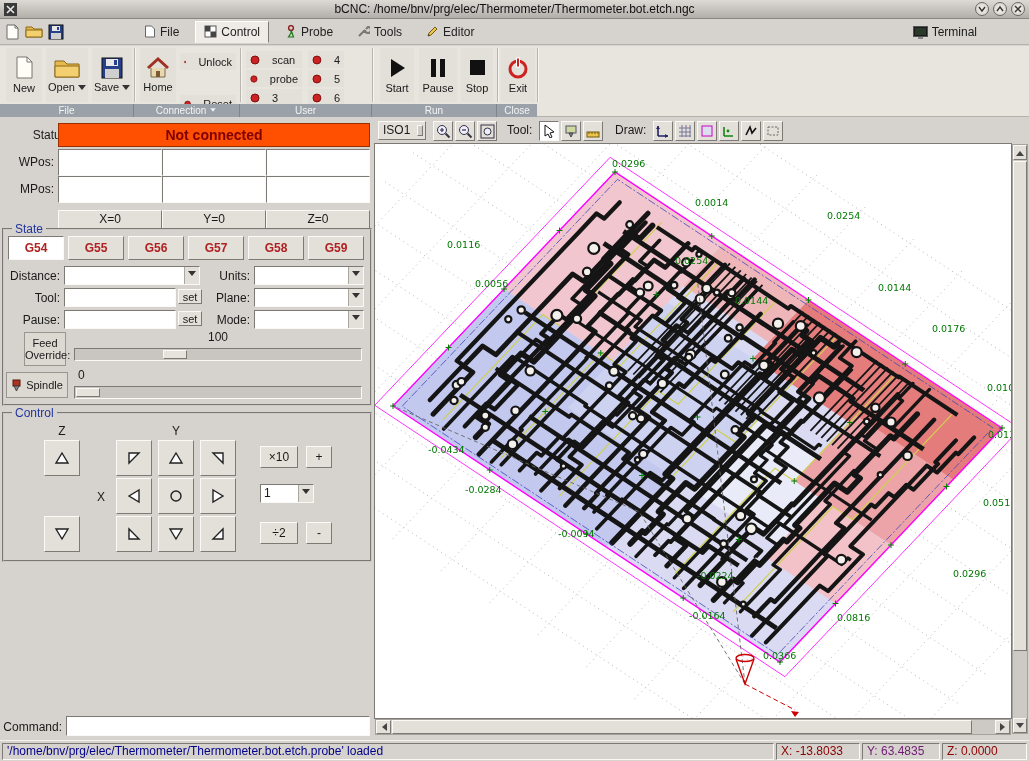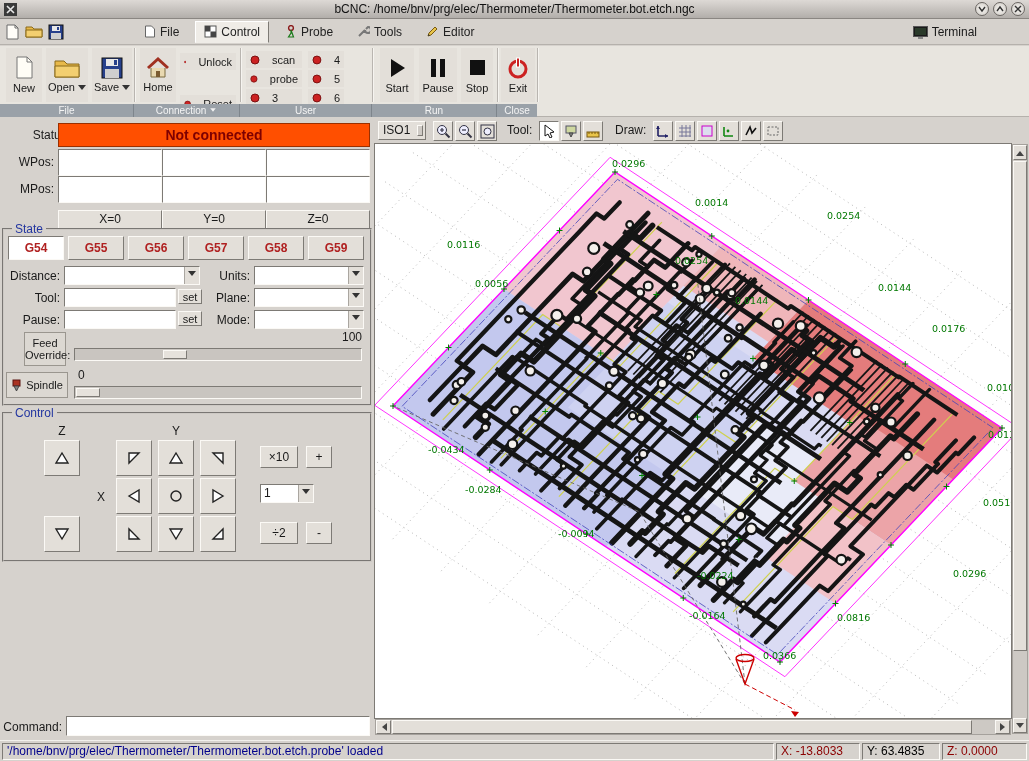--- a/index.html
+++ b/index.html
@@ -39,21 +39,21 @@
 .zbtn{position:absolute;top:92px;width:104px;height:19px;text-align:center;line-height:17px;font-size:12px}
 .lframe{position:absolute;border:2px groove #cdc9c4}
 .legend{position:absolute;top:-8px;left:8px;background:#d6d2cd;padding:0 3px;color:#2336a0;font-size:12px}
 .wcs{position:absolute;top:6px;width:56px;height:24px;color:#b02020;font-weight:bold;text-align:center;line-height:22px}
 .wcs.sel{background:#fff;border-color:#7d7a75 #fbf9f5 #fbf9f5 #7d7a75}
 .flab{position:absolute;text-align:right;line-height:19px;font-size:12px}
 .combo{position:absolute;height:19px;background:#fff;border:1px solid;border-color:#7d7a75 #fbf9f5 #fbf9f5 #7d7a75;font-size:12px;line-height:17px;padding-left:3px}
 .combo .cbtn{position:absolute;right:0;top:0;bottom:0;width:15px;background:#e3dfd9;border-left:1px solid #aaa6a0;display:flex;align-items:flex-start;justify-content:center}
 .sbtn{position:absolute;height:15px;font-size:11px;text-align:center;line-height:15px}
 .fobox{position:absolute;border:1px solid #9a968f;background:#dcd8d2;font-size:11px;text-align:center;display:flex;flex-direction:column;justify-content:center}
-.scaleval{position:absolute;text-align:right;font-size:12px}
+.scaleval{position:absolute;text-align:center;font-size:12px}
 .trough{position:absolute;height:13px;background:#c9c5c0;border:1px solid;border-color:#7d7a75 #fbf9f5 #fbf9f5 #7d7a75}
 .shandle{position:absolute;top:1px;width:24px;height:9px;background:#e6e2dc;border:1px solid;border-color:#fbf9f5 #7d7a75 #7d7a75 #fbf9f5}
 .jbtn{position:absolute;width:36px;height:36px;display:flex;align-items:center;justify-content:center}
 .stepbtn{position:absolute;height:22px;font-size:12px;text-align:center;line-height:20px}
 
 #canvasbar{position:absolute;left:375px;top:119px;width:654px;height:25px;background:#d6d2cd;display:block}
 .cbicon{position:absolute;top:2px;width:20px;height:20px;display:flex;align-items:center;justify-content:center}
 .cblab{position:absolute;top:4px;font-size:12px}
 
 #canvaswrap{position:absolute;left:374px;top:143px;width:638px;height:576px;border:1px solid #7d7a75;background:#fff}
@@ -795,17 +795,17 @@
       </div>
     <div class="sbthumb" style="left:16px;top:0;width:580px;height:14px"></div>
     <div class="sbarrow" style="right:0;top:0;width:15px;height:14px">
         <span class="tri right"></span>
       </div>
   </div>
 
   <div id="statusbar">
     <div class="sbcell" style="left:2px;width:772px;color:#00008b">'/home/bnv/prg/elec/Thermometer/Thermometer.bot.etch.probe' loaded</div>
     <div class="sbcell" style="left:776px;width:84px;color:#8b0000">X: -13.8033</div>
-    <div class="sbcell" style="left:862px;width:78px;color:#000000">Y: 63.4835</div>
+    <div class="sbcell" style="left:862px;width:78px;color:#701a75">Y: 63.4835</div>
     <div class="sbcell" style="left:942px;width:85px;color:#8b0000">Z: 0.0000</div>
   </div>
 
 </div>
 
 </body></html>

